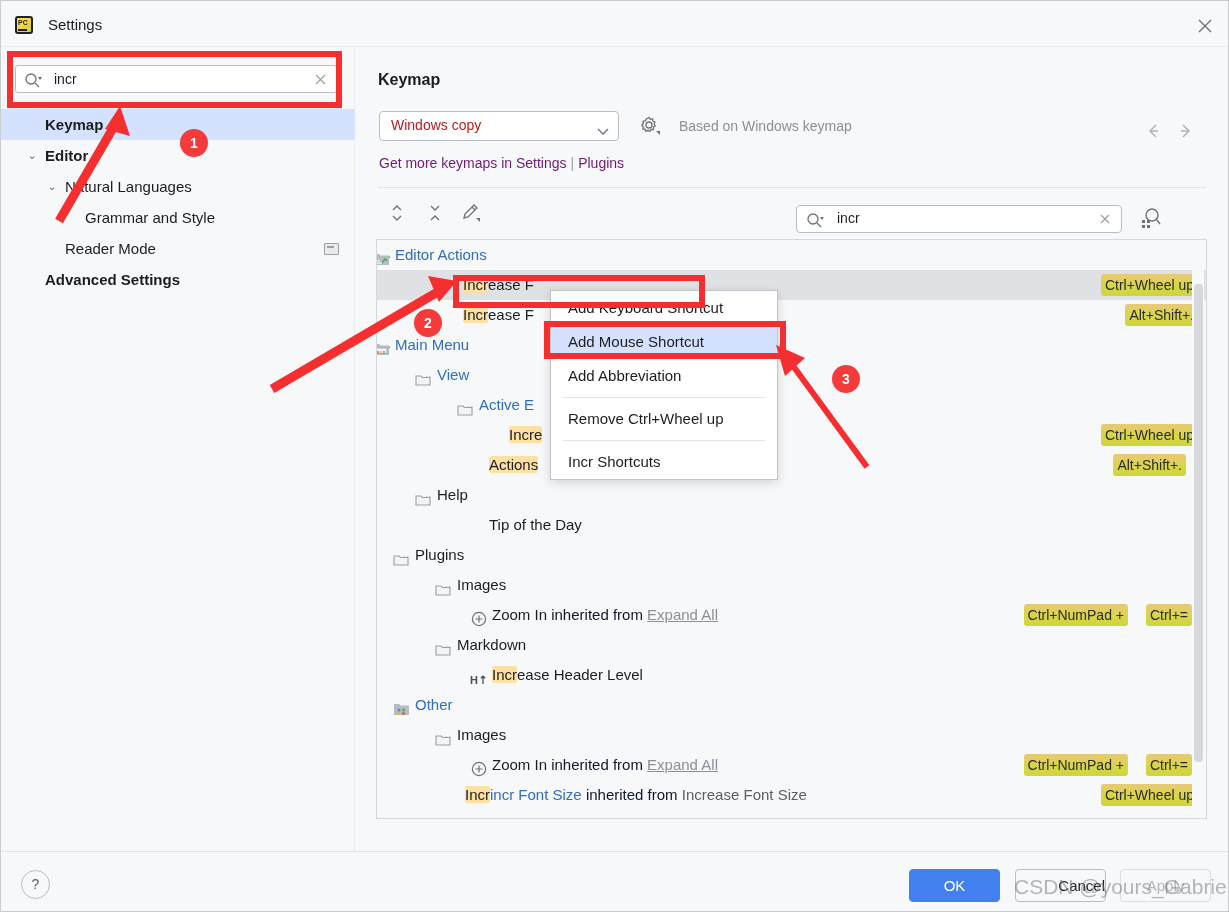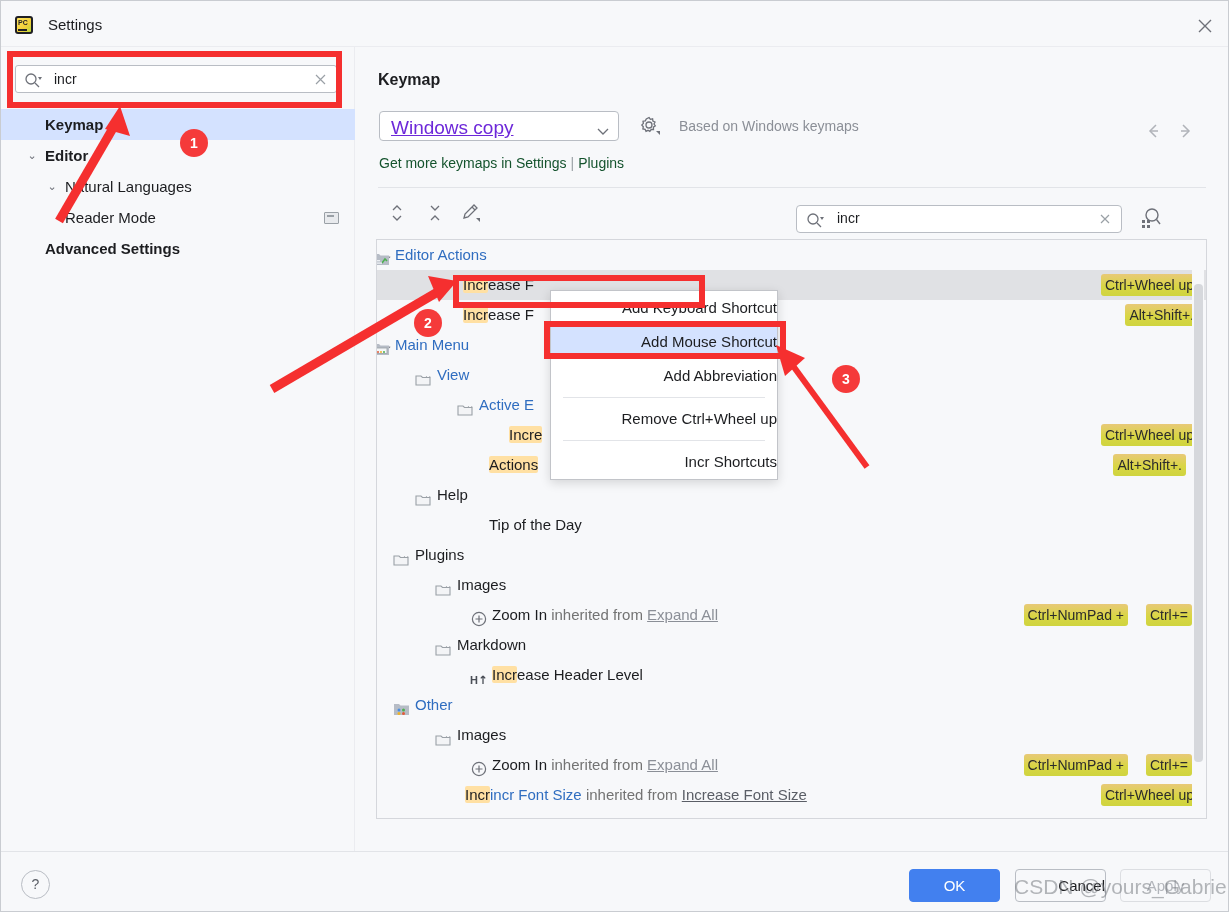--- a/index.html
+++ b/index.html
@@ -121,37 +121,37 @@
   }
   .nav-back { left: 785px; }
   .nav-fwd  { left: 818px; }
 
   .keymap-select {
     position: absolute; left: 23px; top: 64px; width: 240px; height: 30px;
     background: #ffffff; border: 1px solid #b9bdc4; border-radius: 4px;
     box-sizing: border-box;
   }
   .keymap-select .val {
-    position: absolute; left: 11px; top: 5px; font-size: 19px; color: #6d28d9; text-decoration: underline;
+    position: absolute; left: 11px; top: 5px; font-size: 14px; color: #b91c1c;
   }
   .keymap-select .chev {
     position: absolute; right: 9px; top: 10px;
   }
   .gear-btn {
     position: absolute; left: 283px; top: 68px; width: 22px; height: 22px; cursor: pointer;
   }
   .based-on {
     position: absolute; left: 323px; top: 71px;
     font-size: 14px; color: #8b8f97;
   }
   .links-row {
     position: absolute; left: 23px; top: 108px;
     font-size: 14px; color: #2f6dc0;
   }
-  .links-row a { color: #14532d; text-decoration: none; cursor: pointer; }
+  .links-row a { color: #701a75; text-decoration: none; cursor: pointer; }
   .links-row .sep { color: #9aa0a6; padding: 0 4px; }
 
   .toolbar-sep {
     position: absolute; left: 22px; top: 140px; width: 828px; height: 1px;
     background: #e2e4e8;
   }
   .tb-icon {
     position: absolute; top: 155px; width: 22px; height: 22px; cursor: pointer;
   }
   .tb-expand { left: 30px; }
@@ -185,23 +185,23 @@
   }
   .krow.sel { background: #e0e1e4; }
   .krow .arrow {
     position: absolute; top: 0; width: 14px; text-align: center;
     color: #74777f; font-size: 11px;
   }
   .krow .ico { position: absolute; top: 7px; }
   .krow .txt { position: absolute; top: 0; }
   .krow .blue { color: #2f6dc0; }
   .hl { background: #ffe0a3; border-radius: 2px; }
-  .muted { color: #737373; }
+  .muted { color: #0f172a; }
   .ulink { color: #8b8f97; text-decoration: underline; }
-  .ulink-b { color: #5a5e66; text-decoration: underline; }
+  .ulink-b { color: #5a5e66; }
 
   .sc {
     position: absolute; top: 4px; height: 22px; line-height: 22px;
     font-size: 14px; color: #2b2b2b;
     background: linear-gradient(180deg,#e8c978 0%, #d9d644 55%, #cfd43f 100%);
     border-radius: 3px; padding: 0 4px;
     box-sizing: border-box;
   }
 
   .tree-scrollbar {
@@ -214,21 +214,20 @@
   }
 
   
   .ctx-menu {
     position: absolute; left: 549px; top: 289px; width: 228px; height: 190px;
     background: #ffffff;
     border: 1px solid #c2c4c9;
     box-shadow: 0 3px 10px rgba(0,0,0,0.14);
     box-sizing: border-box;
     z-index: 40;
-    text-align: right;
   }
   .ctx-item {
     position: relative; height: 34px; line-height: 34px;
     font-size: 15px; color: #1c1d20; padding-left: 17px;
     cursor: pointer;
   }
   .ctx-item.hi { background: #d4e2ff; }
   .ctx-div { height: 1px; background: #e2e4e8; margin: 4px 12px; }
 
   
@@ -320,20 +319,23 @@
         </div>
         <div class="row bold">
           <span class="arrow" style="left: 24px;">⌄</span>
           <span class="label" style="left: 44px;">Editor</span>
         </div>
         <div class="row">
           <span class="arrow" style="left: 44px;">⌄</span>
           <span class="label" style="left: 64px;">Natural Languages</span>
         </div>
         <div class="row">
+          <span class="label" style="left: 84px;">Grammar and Style</span>
+        </div>
+        <div class="row">
           <span class="label" style="left: 64px;">Reader Mode</span>
           <span class="reader-badge">
             <i></i>
           </span>
         </div>
         <div class="row bold">
           <span class="label" style="left: 44px;">Advanced Settings</span>
         </div>
       </div>
   </div>
@@ -365,21 +367,21 @@
 
     <div class="gear-btn">
       <svg width="22" height="22" viewBox="0 0 22 22">
         <g stroke="#6e7179" stroke-width="1.3" fill="none">
           <circle cx="10" cy="10" r="3"></circle>
           <path d="M10 2.5 L11.4 4.3 L13.6 3.8 L13.9 6.1 L16 7 L15 9 L16.3 10.9 L14.4 12.2 L14.5 14.5 L12.2 14.5 L10.8 16.4 L9 15.3 L7 16.3 L6.1 14.3 L3.9 13.9 L4.3 11.7 L2.8 10 L4.4 8.4 L4 6.2 L6.3 5.9 L7.3 3.9 Z"></path>
         </g>
         <path d="M17 16 l4 0 l0 4 z" fill="#6e7179"></path>
       </svg>
     </div>
-    <div class="based-on">Based on Windows keymaps</div>
+    <div class="based-on">Based on Windows keymap</div>
 
     <div class="links-row">
       <a>Get more keymaps in Settings</a><span class="sep">|</span><a>Plugins</a>
     </div>
 
     <div class="toolbar-sep"></div>
 
     <div class="tb-icon tb-expand">
       <svg width="22" height="22" viewBox="0 0 22 22" fill="none" stroke="#6e7179" stroke-width="1.3">
         <path d="M7 8 L11 4 L15 8"></path>

